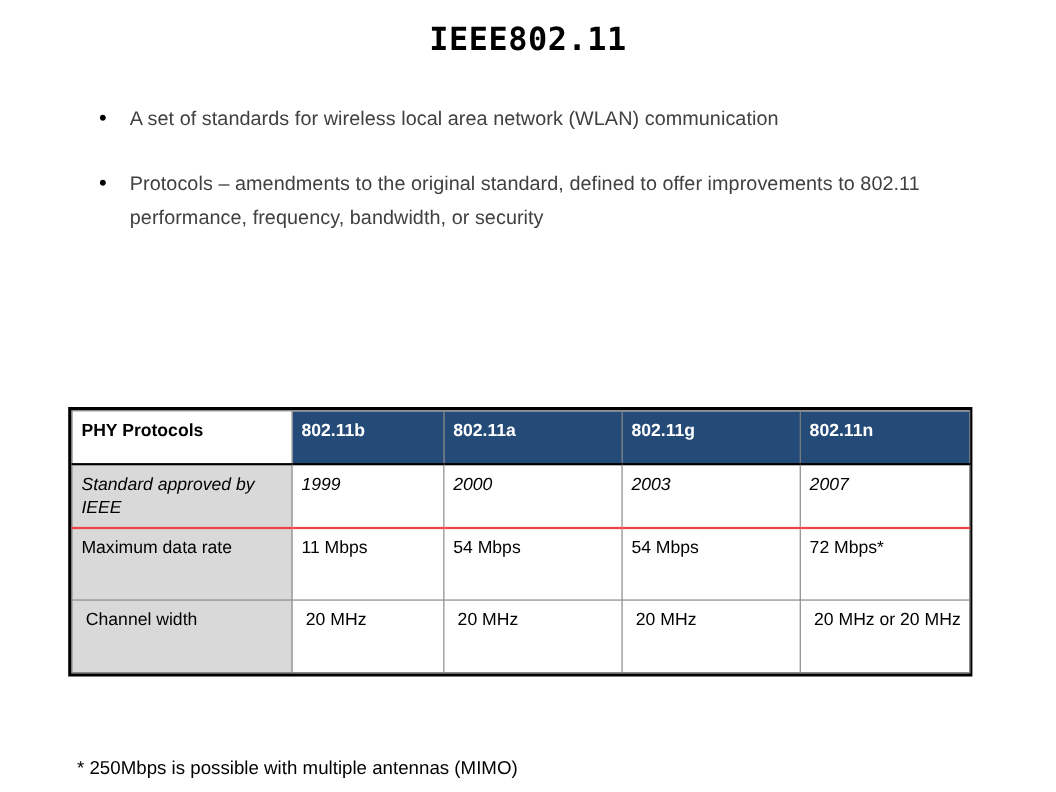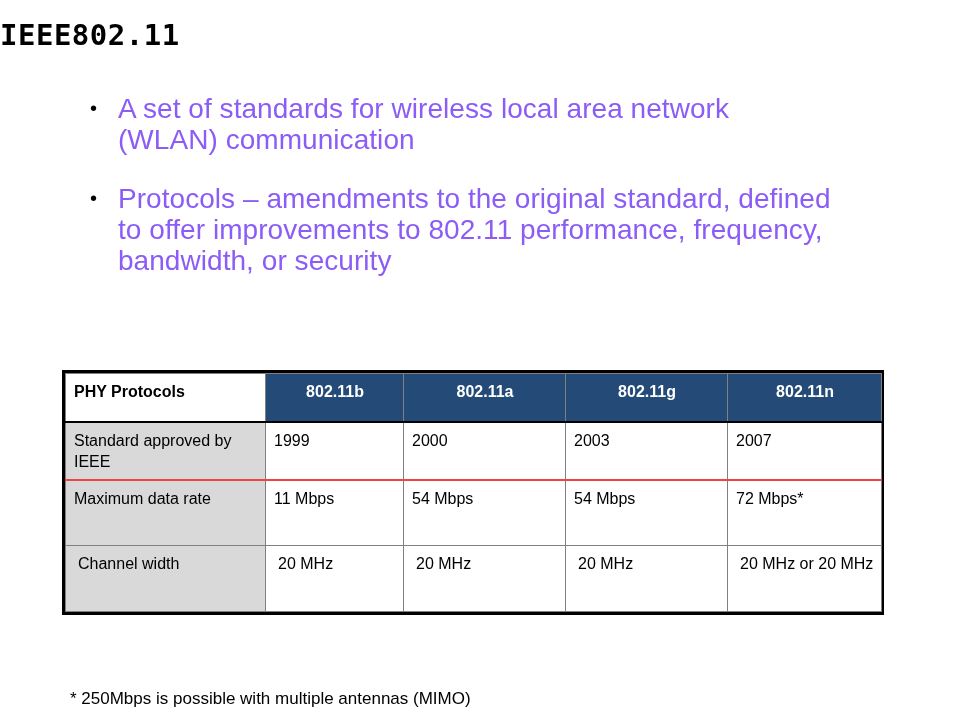--- a/index.html
+++ b/index.html
@@ -23,21 +23,21 @@
     height: 720px;
     background: #ffffff;
   }
 
   
   .slide-title {
     position: absolute;
     left: 0;
     top: 18px;
     width: 960px;
-    text-align: left;
+    text-align: center;
     font-family: "DejaVu Sans Mono", monospace;
     font-weight: bold;
     font-size: 29px;
     letter-spacing: 0.5px;
     color: #000000;
   }
 
   
   .bullet-list {
     position: absolute;
@@ -55,23 +55,23 @@
     flex: 0 0 32px;
     font-size: 20px;
     line-height: 31px;
     color: #000000;
     text-align: left;
     padding-left: 4px;
     box-sizing: border-box;
   }
   .bullet-text {
     flex: 1 1 auto;
-    font-size: 28px;
+    font-size: 18px;
     line-height: 31px;
-    color: #8b5cf6;
+    color: #404040;
     letter-spacing: 0.05px;
   }
   .bullet-item.second .bullet-text { max-width: 730px; }
   .bullet-item.first .bullet-text { max-width: 700px; }
 
   
   .phy-table-wrap {
     position: absolute;
     left: 62px;
     top: 370px;
@@ -109,33 +109,32 @@
     border-color: #1a1a1a;
   }
   thead th.hdr-label {
     background: #ffffff;
     color: #000000;
   }
   thead th.hdr-proto {
     background: #244A77;
     color: #ffffff;
     border-left: 1px solid #0d1f33;
-    text-align: center;
   }
 
   tbody th.row-label {
     background: #D9D9D9;
     color: #000000;
     font-weight: normal;
   }
   tbody td.val {
     background: #ffffff;
     color: #000000;
   }
-  tbody tr.r1 th, tbody tr.r1 td { height: 48px; }
+  tbody tr.r1 th, tbody tr.r1 td { height: 48px; font-style: italic; }
   tbody tr.r2 th, tbody tr.r2 td { height: 66px; }
   tbody tr.r3 th, tbody tr.r3 td { height: 66px; }
   tbody tr.r4 th, tbody tr.r4 td { height: 66px; padding-left: 12px; }
 
   tbody tr.r1 th, tbody tr.r1 td { border-top: 2px solid #000000; }
   tbody tr.r2 th, tbody tr.r2 td { border-top: 2px solid #ef4444; }
 
   
   .footnote {
     position: absolute;

